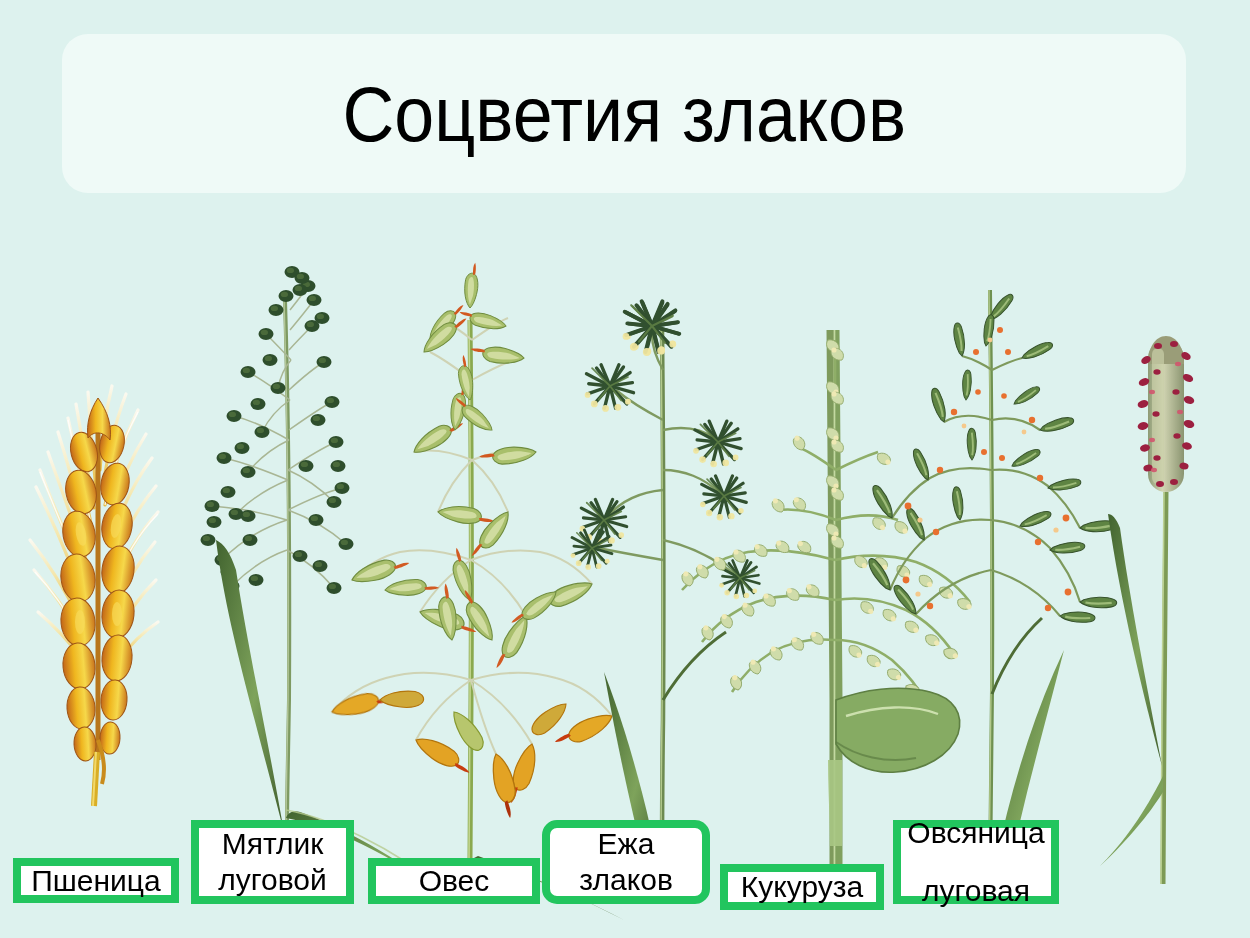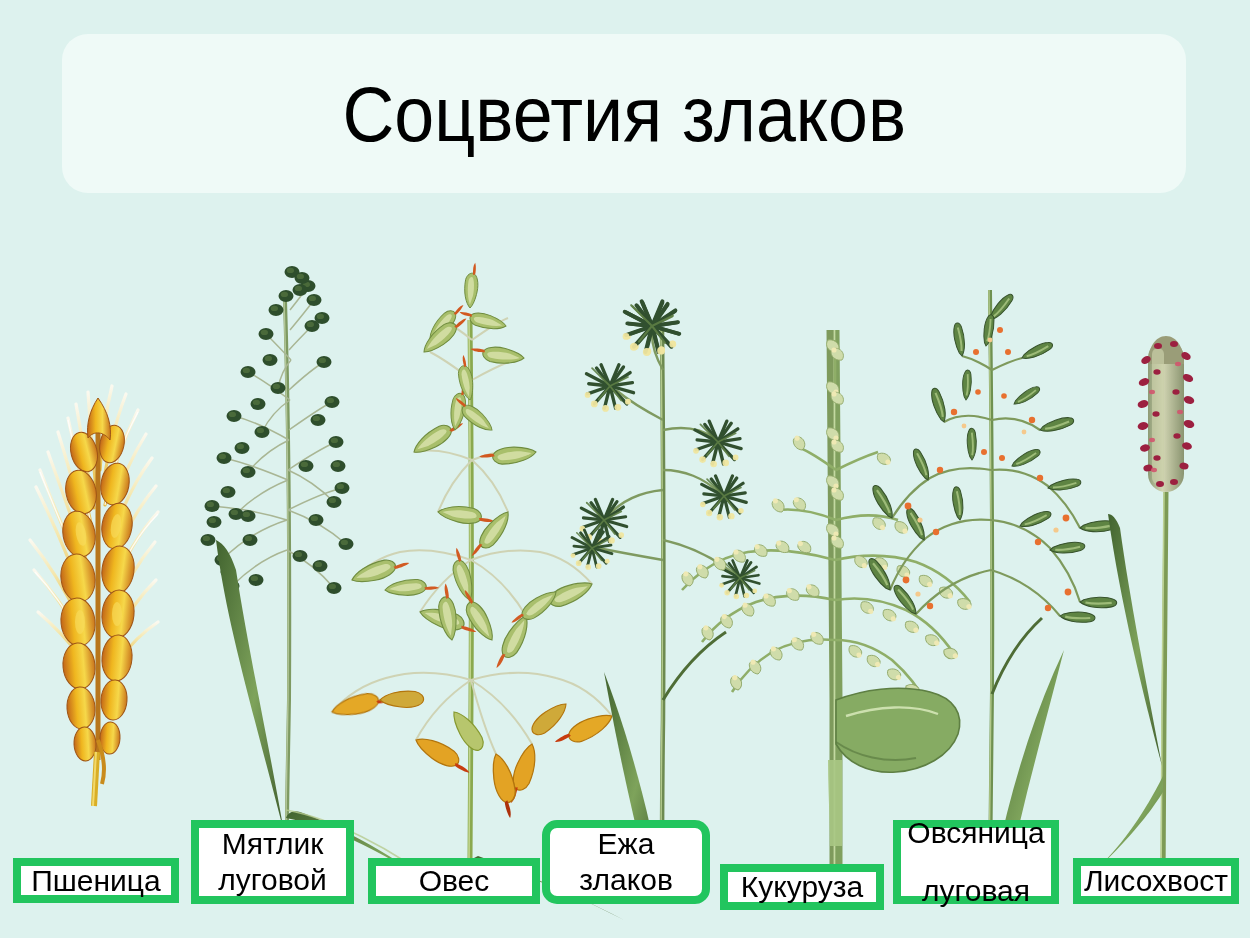--- a/index.html
+++ b/index.html
@@ -738,17 +738,14 @@
 
   <div class="label-box" style="left:720px;top:858px;width:164px;height:46px;margin-top:6px;">
     <span>Кукуруза</span>
   </div>
 
   <div class="label-box" style="left:893px;top:820px;width:166px;height:84px;gap:22px;">
     <span>Овсяница</span>
     <span>луговая</span>
   </div>
 
-  <div class="label-box" style="left:1073px;top:858px;width:166px;height:46px;">
-    <span>Лисохвост</span>
-  </div>
 
 </div>
 
 </body></html>

